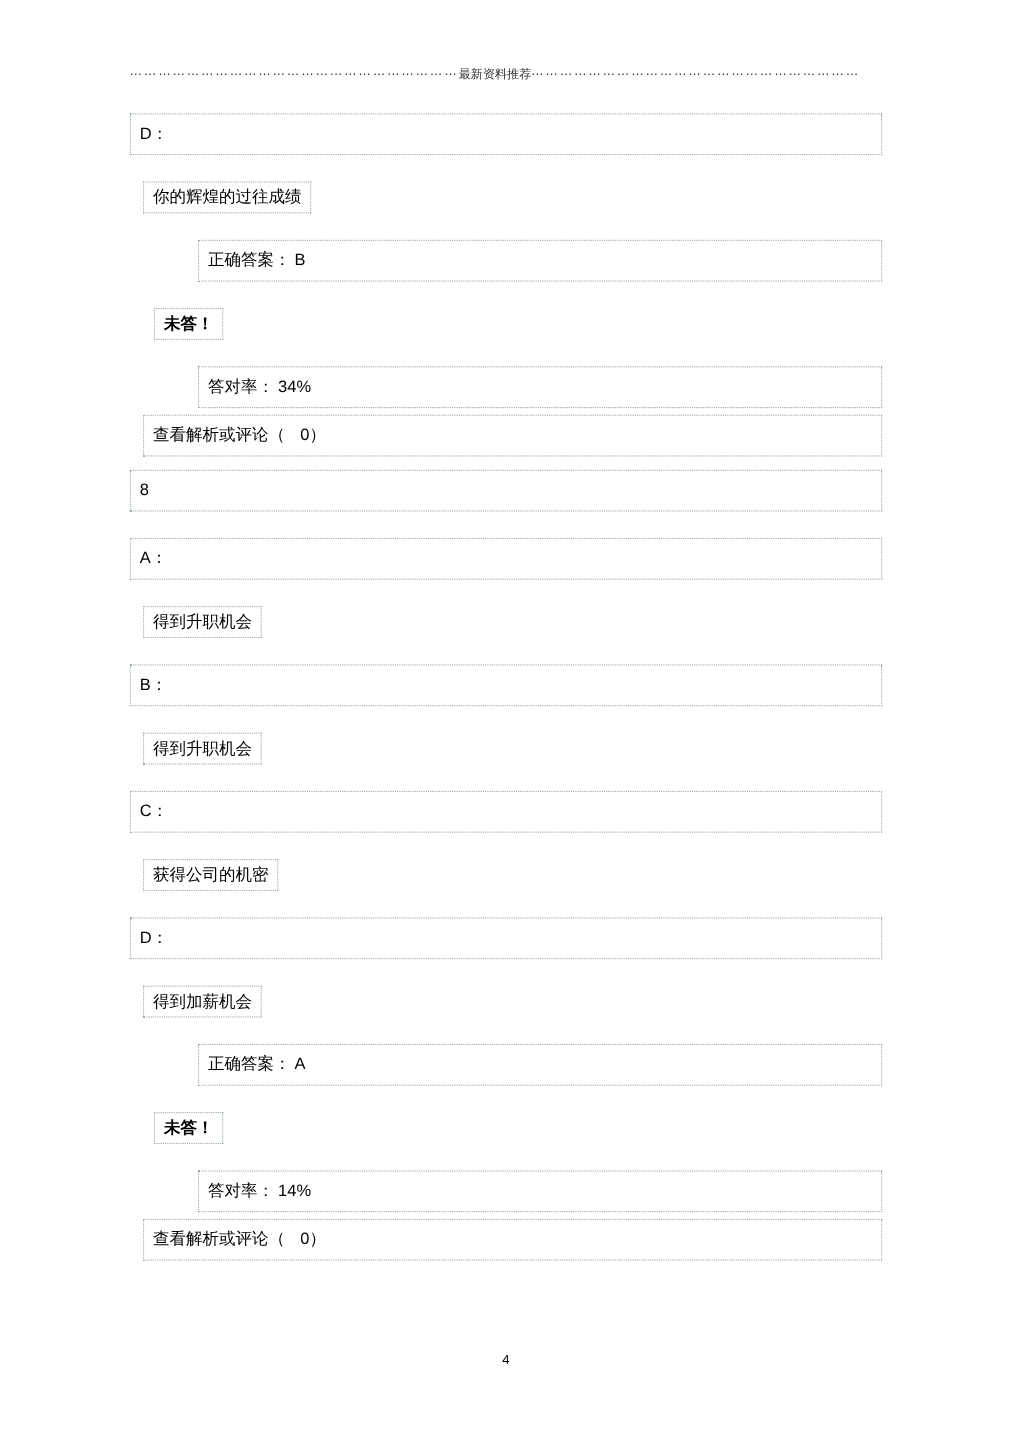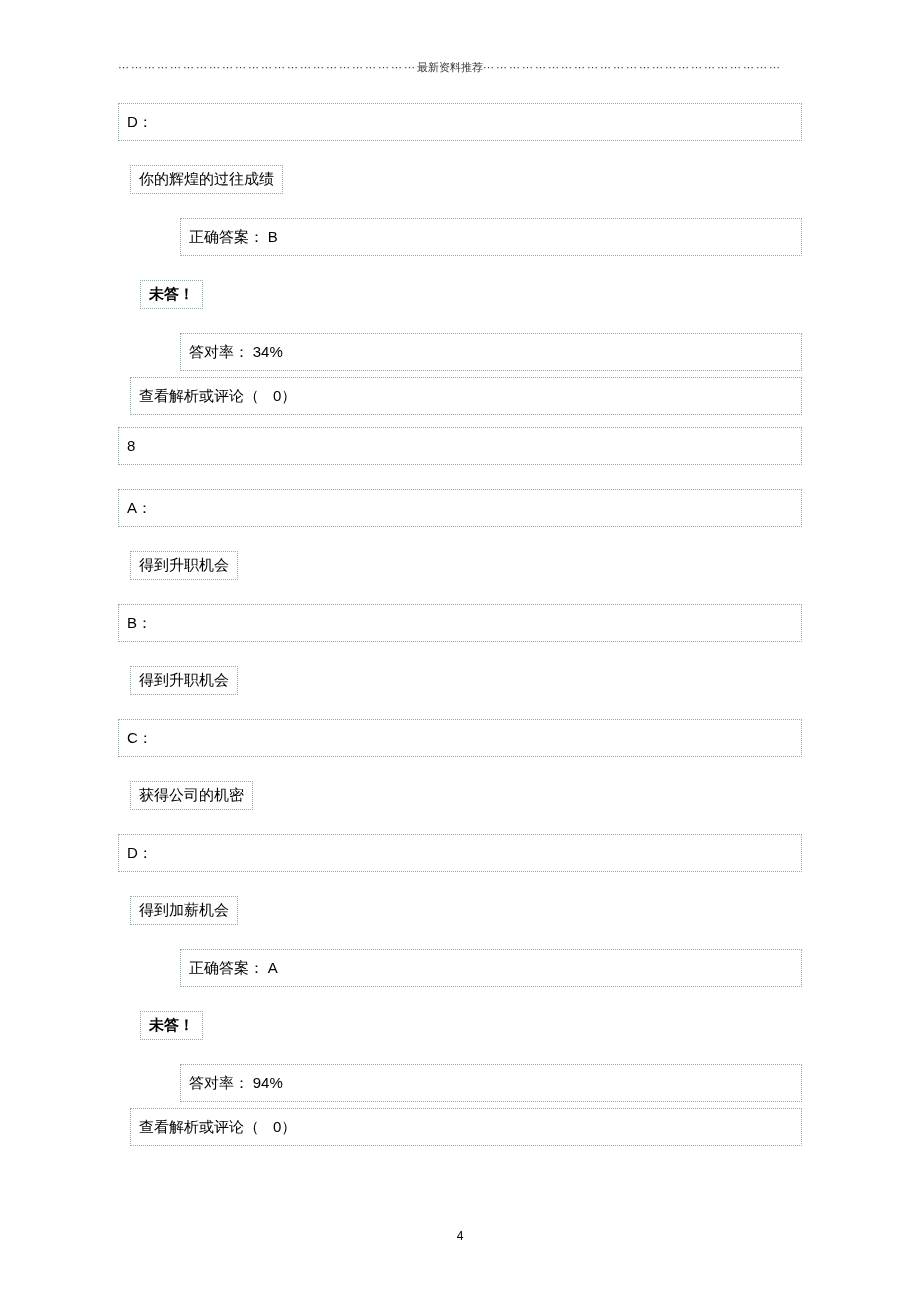--- a/index.html
+++ b/index.html
@@ -143,20 +143,20 @@
     <span>正确答案：</span>
     <span class="arial-letter">A</span>
   </div>
   <div class="gap"></div>
   <div class="row indent-small">
     <span class="label-block serif">未答！</span>
   </div>
   <div class="gap"></div>
   <div class="cell indent-large serif">
     <span>答对率：</span>
-    <span class="arial-letter">94%</span>
+    <span class="arial-letter">14%</span>
   </div>
   <div class="cell indent-medium center-text serif" style="margin-top:6px;">
     <span>查看解析或评论（</span><span class="inline-gap"></span><span class="arial-letter">0</span><span>）</span>
   </div>
 
   <div class="page-num">4</div>
 </div>
 
 </body></html>

